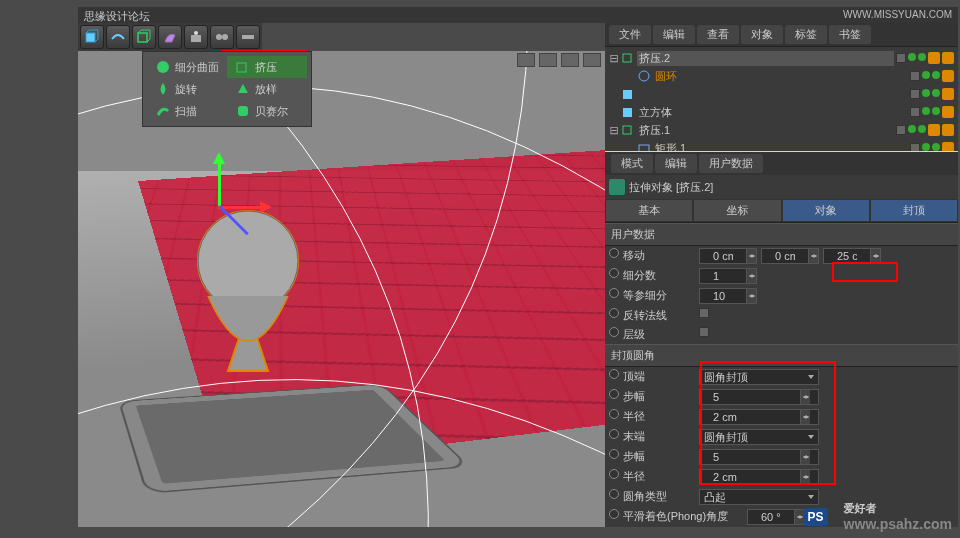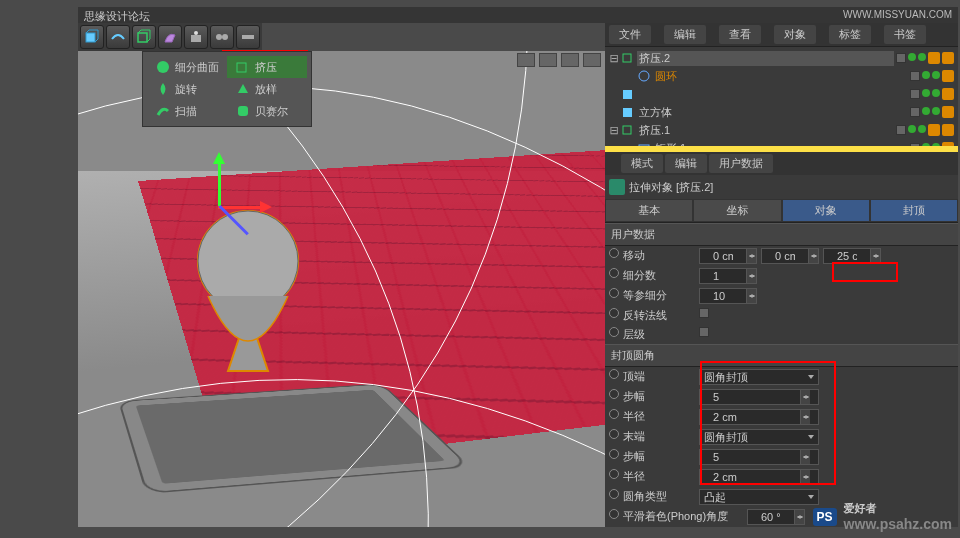--- a/index.html
+++ b/index.html
@@ -26,53 +26,53 @@
 .pin{position:absolute;left:115px;top:155px;width:110px;height:170px}
 .pin svg{width:100%;height:100%}
 .axis{position:absolute;left:140px;top:155px;z-index:6}
 .axis .y{position:absolute;width:3px;height:50px;background:#3f3;left:0;top:-50px}
 .axis .y::before{content:"";position:absolute;left:-5px;top:-10px;border:6px solid transparent;border-bottom:12px solid #3f3}
 .axis .x{position:absolute;width:50px;height:3px;background:#f33;left:0;top:0}
 .axis .x::before{content:"";position:absolute;right:-10px;top:-5px;border:6px solid transparent;border-left:12px solid #f33}
 .axis .z{position:absolute;width:3px;height:40px;background:#55f;left:0;top:0;transform:rotate(-45deg);transform-origin:top}
 .curves{position:absolute;inset:0;pointer-events:none}
 .right-panel{position:absolute;left:605px;top:23px;width:353px;height:504px;background:#3a3a3a;display:flex;flex-direction:column}
-.rp-tabs{display:flex;gap:13px;background:#333;padding:2px 4px;border-bottom:1px solid #222}
+.rp-tabs{display:flex;gap:2px;background:#333;padding:2px 4px;border-bottom:1px solid #222}
 .rp-tab{padding:2px 10px;background:#444;border-radius:2px}
 .obj-tree{background:#3a3a3a;padding:2px 0;max-height:142px;overflow:hidden}
 .tree-row{display:flex;align-items:center;height:18px;padding:0 4px;gap:2px}
 .tree-row .exp{width:10px;text-align:center;color:#aaa}
 .tree-row .ind{display:inline-block}
 .tree-row .ico{width:14px;height:14px}
 .tree-row .nm{flex:1;padding-left:2px}
 .tree-row.sel .nm{background:#555}
 .tree-row .dots{display:flex;gap:2px;margin-left:auto}
 .dot{width:8px;height:8px;border-radius:50%}
 .dot.g{background:#3a3}
 .chk{width:10px;height:10px;background:#666;border:1px solid #333}
 .tag-ico{width:12px;height:12px;background:#d80;border-radius:2px}
-.attr-tabs{display:flex;background:#333;padding:2px 16px;gap:2px;border-top:6px solid #fde047}
+.attr-tabs{display:flex;background:#333;padding:2px 6px;gap:2px;border-top:1px solid #fde047}
 .attr-hdr{display:flex;align-items:flex-end;gap:4px;padding:4px;background:#3a3a3a}
 .attr-hdr .ico{width:16px;height:16px;background:#2a8a6a;border-radius:2px}
 .sub-tabs{display:flex;background:#3a3a3a;border-bottom:1px solid #222}
 .sub-tab{flex:1;text-align:center;padding:3px 0;background:#4a4a4a;border:1px solid #333}
 .sub-tab.active{background:#3a5a8a}
 .section-hdr{padding:3px 6px;background:#444;border-top:1px solid #555;border-bottom:1px solid #222}
 .prop-row{display:flex;align-items:flex-start;padding:2px 4px;gap:4px;height:20px}
 .prop-row .rad{width:10px;height:10px;border:1px solid #888;border-radius:50%;background:#333}
 .prop-row .lbl{width:72px}
 .num-field{display:flex;align-items:center;background:#2a2a2a;border:1px solid #555;height:16px}
 .num-field input{background:transparent;border:none;width:46px;padding:0 13px;color:#ccc;font-size:11px;outline:none}
 .num-field .spn{width:10px;height:14px;background:#444;border-left:1px solid #555;position:relative}
 .num-field .spn::before{content:"";position:absolute;left:2px;top:2px;border:3px solid transparent;border-bottom:3px solid #aaa}
 .num-field .spn::after{content:"";position:absolute;left:2px;bottom:2px;border:3px solid transparent;border-top:3px solid #aaa}
 .sel-field{background:#2a2a2a;border:1px solid #555;height:16px;padding:0 4px;display:flex;align-items:center;width:120px;justify-content:space-between}
 .sel-field::after{content:"";border:3px solid transparent;border-top:4px solid #aaa;margin-top:3px}
 .red-box{position:absolute;border:2px solid red;pointer-events:none;z-index:20}
-.wm-br{position:absolute;right:8px;bottom:6px;display:flex;align-items:center;gap:7px;color:#4aa;font-size:14px;font-weight:bold}
+.wm-br{position:absolute;right:8px;bottom:6px;display:flex;align-items:center;gap:16px;color:#4aa;font-size:14px;font-weight:bold}
 .wm-br .ps{background:#1a4a8a;color:#fff;padding:2px 4px;border-radius:3px;font-size:12px}
 .wm-br .sub{font-size:14px;color:#888;font-weight:bold}
 </style>
 </head>
 <body>
 
 <div class="frame">
   <div class="watermark-top">
     <span>思缘设计论坛</span>
     <span class="url">WWW.MISSYUAN.COM</span>

